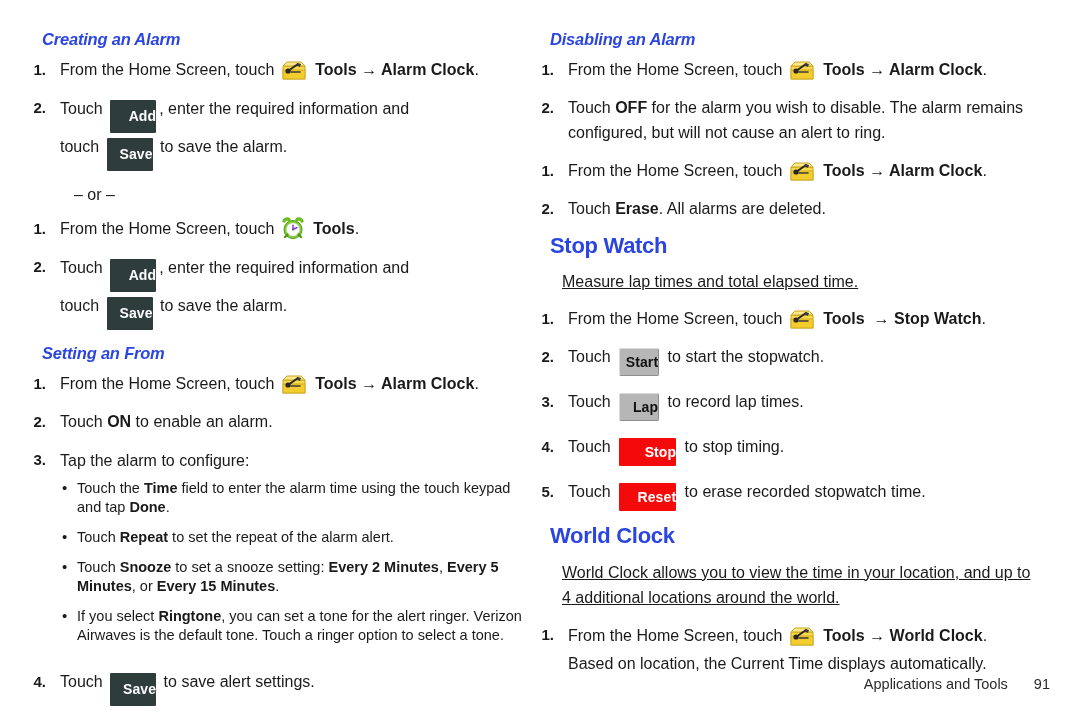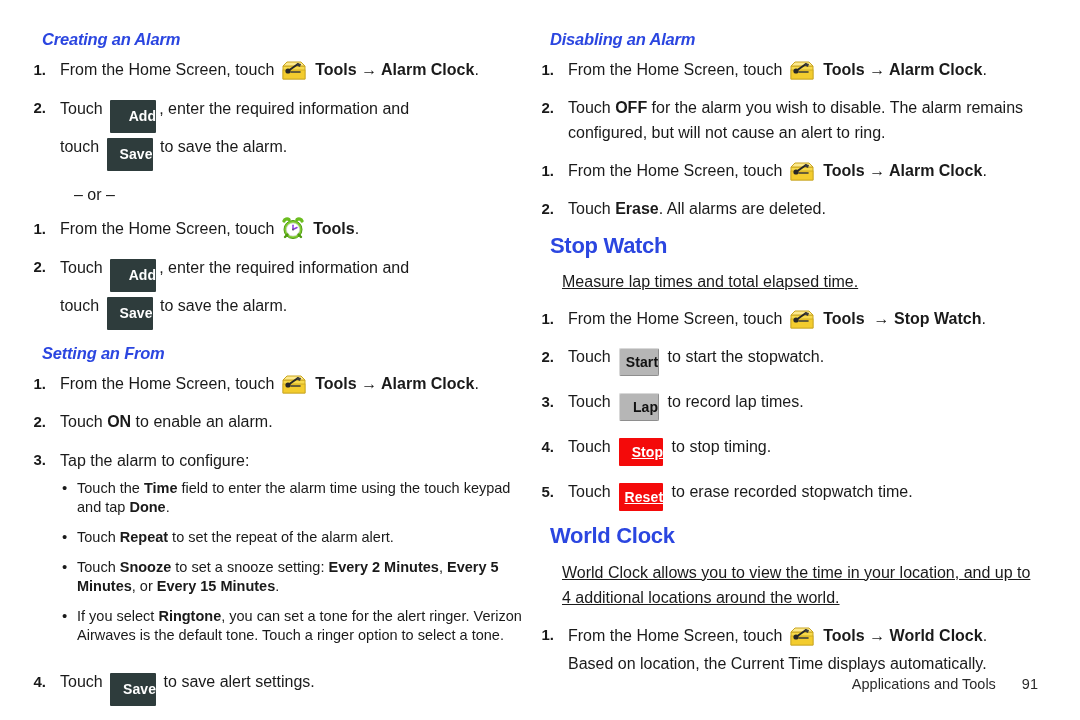--- a/index.html
+++ b/index.html
@@ -136,40 +136,39 @@
     border-left-color: #d8d8d8;
     width: 40px;
     padding: 6px 0 6px 0;
     border-radius: 2px;
     margin: 0 4px;
     vertical-align: -5px;
   }
   .btn-red {
     background: #f40a0a;
     color: #ffffff;
-    width: 44px;
+    width: 57px;
     padding: 7px 0 7px 0;
     border-radius: 1px;
     margin: 0 4px;
     vertical-align: -5px;
-    text-decoration: underline;
   }
 
   
   .icon {
     display: inline-block;
     vertical-align: -6px;
     margin: 0 4px 0 2px;
   }
   .icon svg { display: block; }
 
   
   .footer {
     position: absolute;
-    right: 42px;
+    right: 30px;
     bottom: 28px;
     font-size: 14.5px;
     color: #2a2a2a;
     white-space: nowrap;
   }
   .footer .pg { margin-left: 26px; }
 </style>
 </head>
 <body>
 

